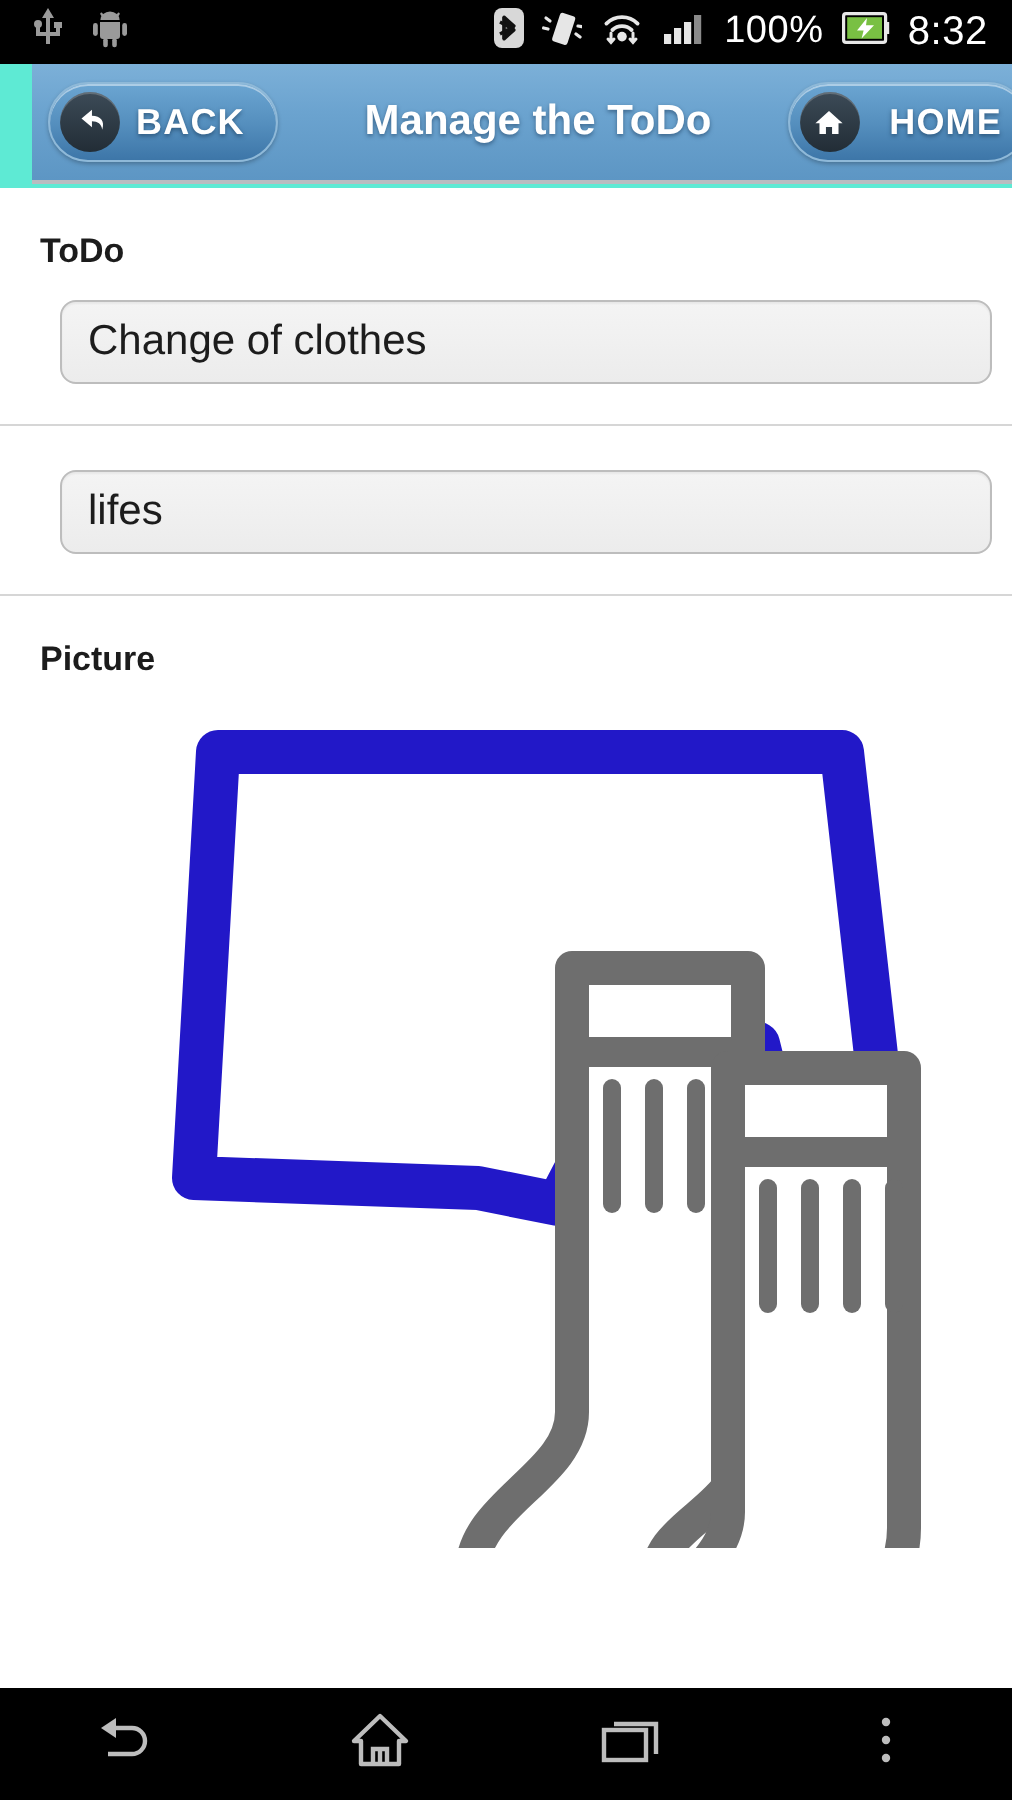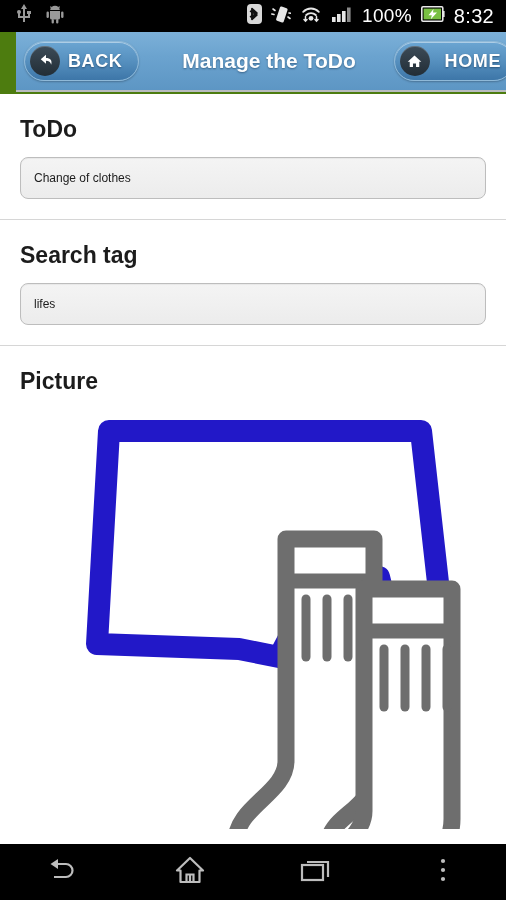--- a/index.html
+++ b/index.html
@@ -2,21 +2,21 @@
 <html><head>
 <meta charset="utf-8">
 <style>
   * { margin:0; padding:0; box-sizing:border-box; }
   html, body {
     width:506px; height:900px;
     background:#ffffff;
     font-family:"Liberation Sans", sans-serif;
     overflow:hidden;
   }
-  #app { position:relative; width:506px; height:900px; background:#4d7c0f; }
+  #app { position:relative; width:506px; height:900px; background:#5eead4; }
 
   
   .statusbar {
     position:absolute; top:0; left:0; width:506px; height:32px;
     background:#000; display:flex; align-items:center;
   }
   .sb-left { display:flex; align-items:center; gap:14px; padding-left:16px; }
   .sb-right {
     margin-left:auto; display:flex; align-items:center; gap:9px; padding-right:12px;
   }
@@ -57,29 +57,29 @@
     display:flex; align-items:center; justify-content:center;
     box-shadow:inset 0 1px 0 rgba(255,255,255,.2);
   }
   .ab-btn-home { padding:0 12px 0 5px;gap:15px; }
 
   
   .content { position:absolute; top:94px; left:0; width:506px; bottom:56px; background:#fff; }
   .section { padding:22px 20px 20px 20px; }
   .divider { height:1px; background:#d6d6d6; width:100%; }
   .field-label {
-    font-size:23px; font-weight:bold; color:#1c1c1c; margin-bottom:14px;
+    font-size:17px; font-weight:bold; color:#1c1c1c; margin-bottom:14px;
   }
   .field-input {
     width:100%; height:42px; border-radius:8px;
     background:linear-gradient(to bottom,#f4f4f4 0%,#ececec 100%);
     border:1px solid #bdbdbd;
     box-shadow:inset 0 1px 1px rgba(0,0,0,.05);
     display:flex; align-items:center; padding:4px 13px;
-    font-size:12px; color:#1c1c1c;
+    font-size:21px; color:#1c1c1c;margin-left:10px;
   }
   .picture-section { padding:22px 8px 0 20px; }
   .picture-wrap { width:100%; display:flex; justify-content:center; margin-top:14px; }
 
   
   .navbar {
     position:absolute; bottom:0; left:0; width:506px; height:56px;
     background:#000; display:flex; align-items:center;
   }
   .nav-btn { flex:1; display:flex; align-items:center; justify-content:center; height:100%; }
@@ -199,21 +199,20 @@
   <div class="content">
 
     <div class="section">
       <div class="field-label">ToDo</div>
       <div class="field-input" placeholder="ToDo">Change of clothes</div>
     </div>
 
     <div class="divider"></div>
 
     <div class="section">
-      <div class="field-label">Search tag</div>
       <div class="field-input" placeholder="Search tag">lifes</div>
     </div>
 
     <div class="divider"></div>
 
     <div class="picture-section">
       <div class="field-label">Picture</div>
       <div class="picture-wrap">
 
         <svg width="420" height="420" viewBox="0 0 420 420">

